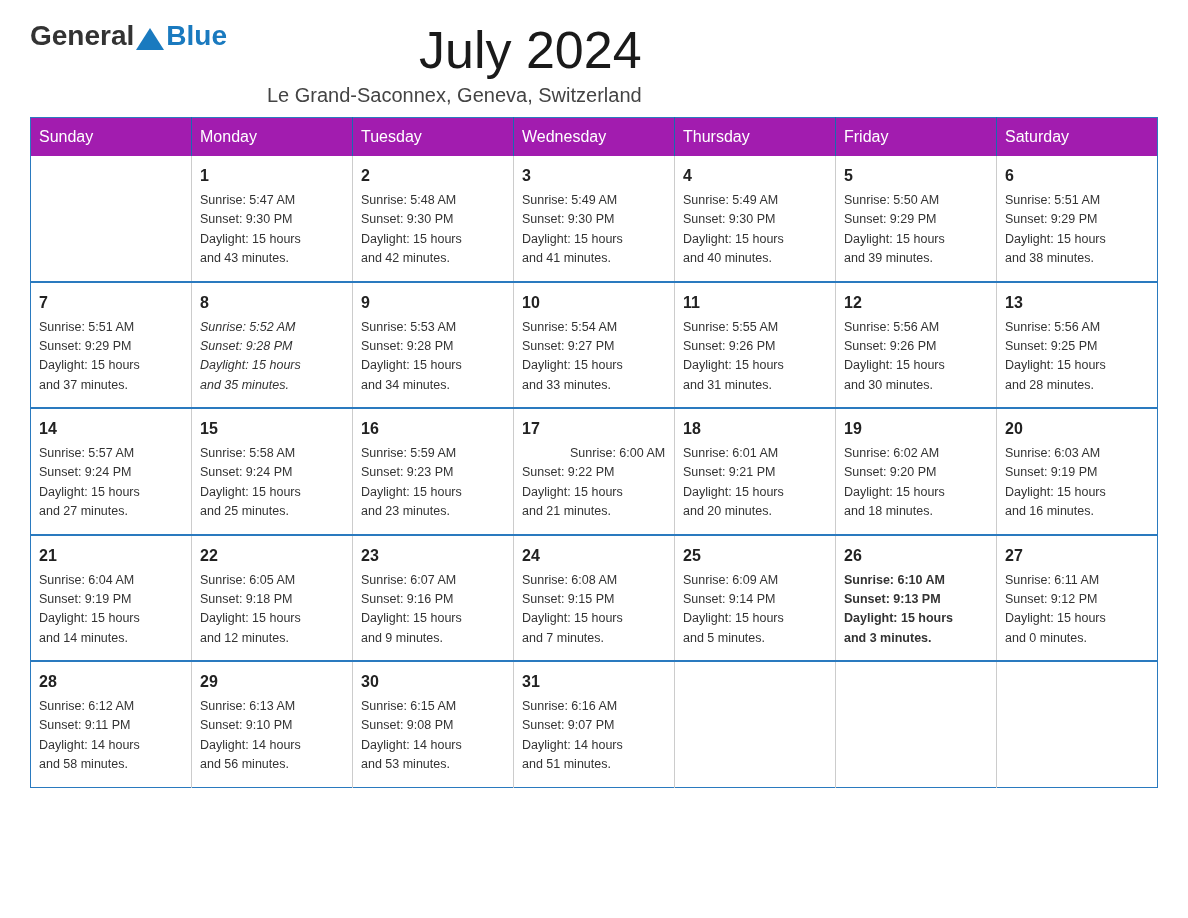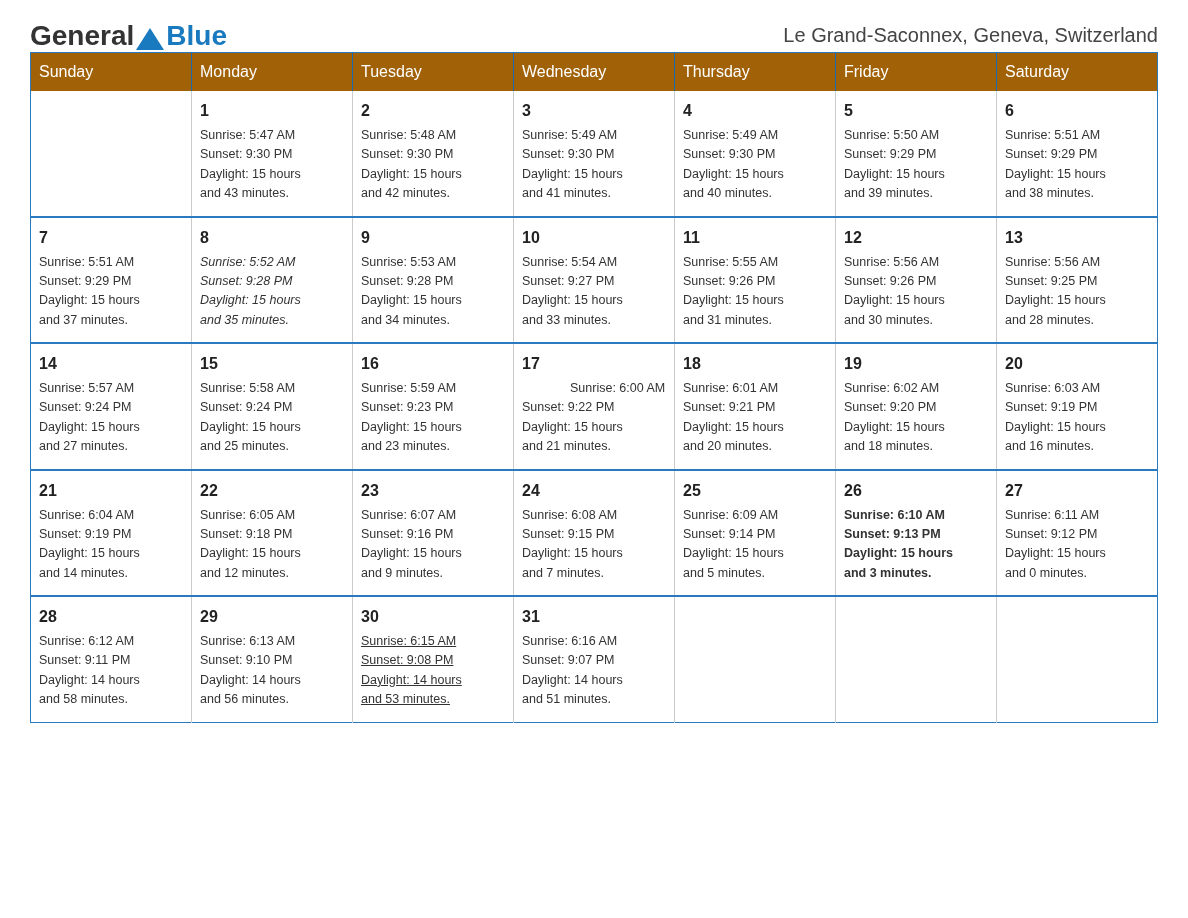--- a/index.html
+++ b/index.html
@@ -5,22 +5,24 @@
     * { margin: 0; padding: 0; box-sizing: border-box; }
     body {
       font-family: Arial, sans-serif;
       background: #fff;
       width: 1188px;
       min-height: 918px;
       padding: 20px 30px;
     }
     .header-row {
       display: flex;
-      justify-content: space-between;
+      justify-content: flex-start;
       align-items: flex-start;
+      margin-bottom: 10px;
+      gap: 40px;
     }
     .logo {
       display: flex;
       flex-direction: column;
       align-items: flex-start;
     }
     .logo-text {
       display: flex;
       align-items: center;
       font-size: 28px;
@@ -59,21 +61,21 @@
       font-size: 20px;
       color: #444;
       margin-top: 4px;
     }
     .calendar {
       width: 100%;
       border-collapse: collapse;
       border: 1px solid #2a7abf;
     }
     .calendar th {
-      background-color: #a16207;
+      background-color: #a21caf;
       color: white;
       padding: 10px 8px;
       text-align: left;
       font-size: 16px;
       font-weight: normal;
       border-right: 1px solid #1a6aaf;
     }
     .calendar th:last-child {
       border-right: none;
     }
@@ -115,20 +117,21 @@
 
 <div class="header-row">
   <div class="logo">
     <div class="logo-text">
       <span class="logo-general">General</span>
       <span class="logo-triangle"></span>
       <span class="logo-blue">Blue</span>
     </div>
   </div>
   <div class="title-section">
+    <div class="month-year">July 2024</div>
     <div class="location">Le Grand-Saconnex, Geneva, Switzerland</div>
   </div>
 </div>
 
 <table class="calendar">
   <thead>
     <tr>
     <th>Sunday</th>
         <th>Monday</th>
         <th>Tuesday</th>
@@ -258,21 +261,21 @@
       </tr>
       <tr>
         <td><span class="day-number">28</span><span class="day-info" style="white-space: pre-line;">Sunrise: 6:12 AM
 Sunset: 9:11 PM
 Daylight: 14 hours
 and 58 minutes.</span></td>
         <td><span class="day-number">29</span><span class="day-info" style="white-space: pre-line;">Sunrise: 6:13 AM
 Sunset: 9:10 PM
 Daylight: 14 hours
 and 56 minutes.</span></td>
-        <td><span class="day-number">30</span><span class="day-info" style="white-space: pre-line; text-decoration: underline;">Sunrise: 6:15 AM
+        <td><span class="day-number">30</span><span class="day-info" style="white-space: pre-line;">Sunrise: 6:15 AM
 Sunset: 9:08 PM
 Daylight: 14 hours
 and 53 minutes.</span></td>
         <td><span class="day-number">31</span><span class="day-info" style="white-space: pre-line;">Sunrise: 6:16 AM
 Sunset: 9:07 PM
 Daylight: 14 hours
 and 51 minutes.</span></td>
         <td class="empty-cell"></td>
         <td class="empty-cell"></td>
         <td class="empty-cell"></td>

